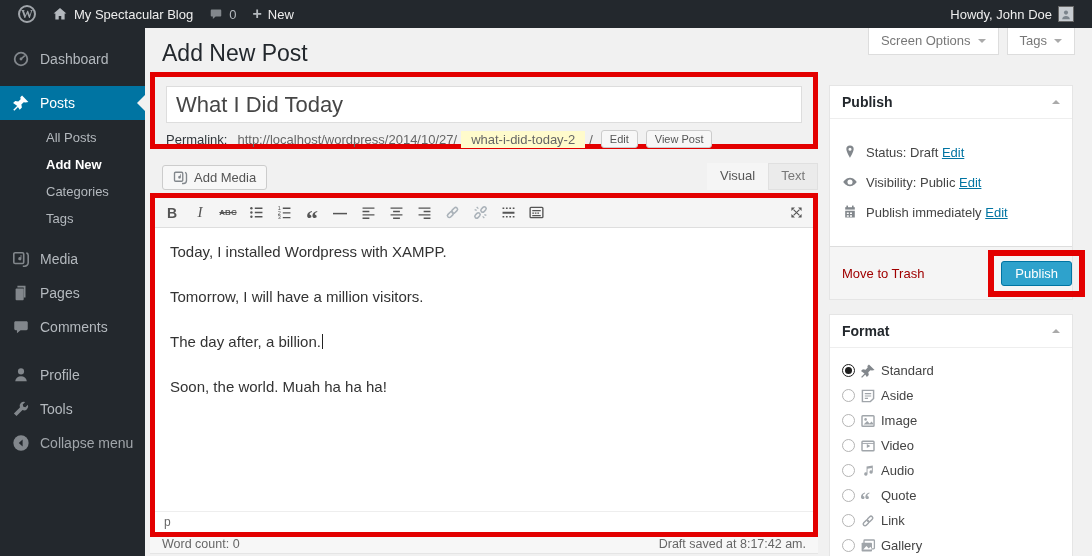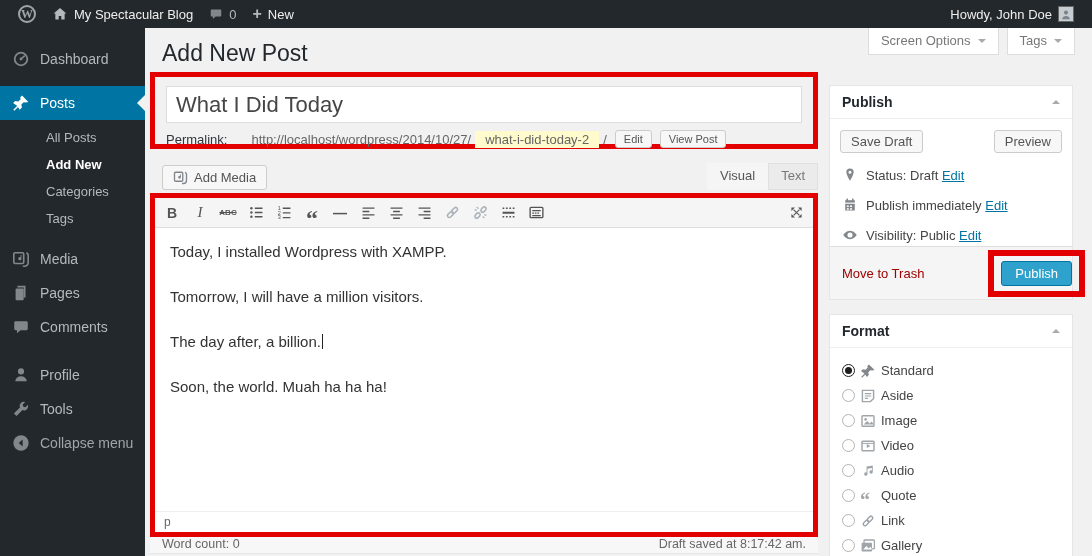--- a/index.html
+++ b/index.html
@@ -358,21 +358,21 @@
     <span class="tri-down"></span>
   </div>
 </div>
 
 <div id="redbox-title" class="redbox">
   <div id="title-input">
     <span>What I Did Today</span>
   </div>
   <div id="permalink-row">
     <span class="permalink-label">Permalink:</span>
-    <span class="permalink-url" style="margin-left:20px">http://localhost/wordpress/2014/10/27/</span>
+    <span class="permalink-url" style="margin-left:6px">http://localhost/wordpress/2014/10/27/</span>
       <span class="permalink-slug">what-i-did-today-2</span>
       <span class="permalink-url">/</span>
     <button class="btn btn-small">Edit</button>
     <button class="btn btn-small">View Post</button>
   </div>
 </div>
 
 <div id="media-row">
   <button class="btn" id="add-media-btn">
     <svg class="svgi">
@@ -462,45 +462,41 @@
   </span>
   <span>Draft saved at 8:17:42 am.</span>
 </div>
 
 <div class="postbox" id="publish-box">
   <div class="postbox-header">
     <span class="postbox-title">Publish</span>
     <span class="tri-up"></span>
   </div>
   <div id="publish-inside">
-    <div id="minor-actions">
-      <button class="btn">Save Draft</button>
-      <button class="btn">Preview</button>
-    </div>
     <div class="misc-row">
       <svg class="svgi">
           <use href="#i-mappin"></use>
         </svg>
       <span><span>Status:</span>
       <span>Draft</span>
       <a class="edit-link">Edit</a></span>
     </div>
     <div class="misc-row">
       <svg class="svgi">
-          <use href="#i-cal"></use>
-        </svg>
-      <span><span>Publish immediately</span>
-      <a class="edit-link">Edit</a></span>
-    </div>
-    <div class="misc-row">
-      <svg class="svgi">
           <use href="#i-eye"></use>
         </svg>
       <span><span>Visibility:</span>
       <span>Public</span>
+      <a class="edit-link">Edit</a></span>
+    </div>
+    <div class="misc-row">
+      <svg class="svgi">
+          <use href="#i-cal"></use>
+        </svg>
+      <span><span>Publish immediately</span>
       <a class="edit-link">Edit</a></span>
     </div>
   </div>
   <div id="major-actions">
     <a id="trash-link">Move to Trash</a>
     <div id="redbox-publish" class="redbox" style="position:relative">
       <button id="publish-btn">Publish</button>
     </div>
   </div>
 </div>

